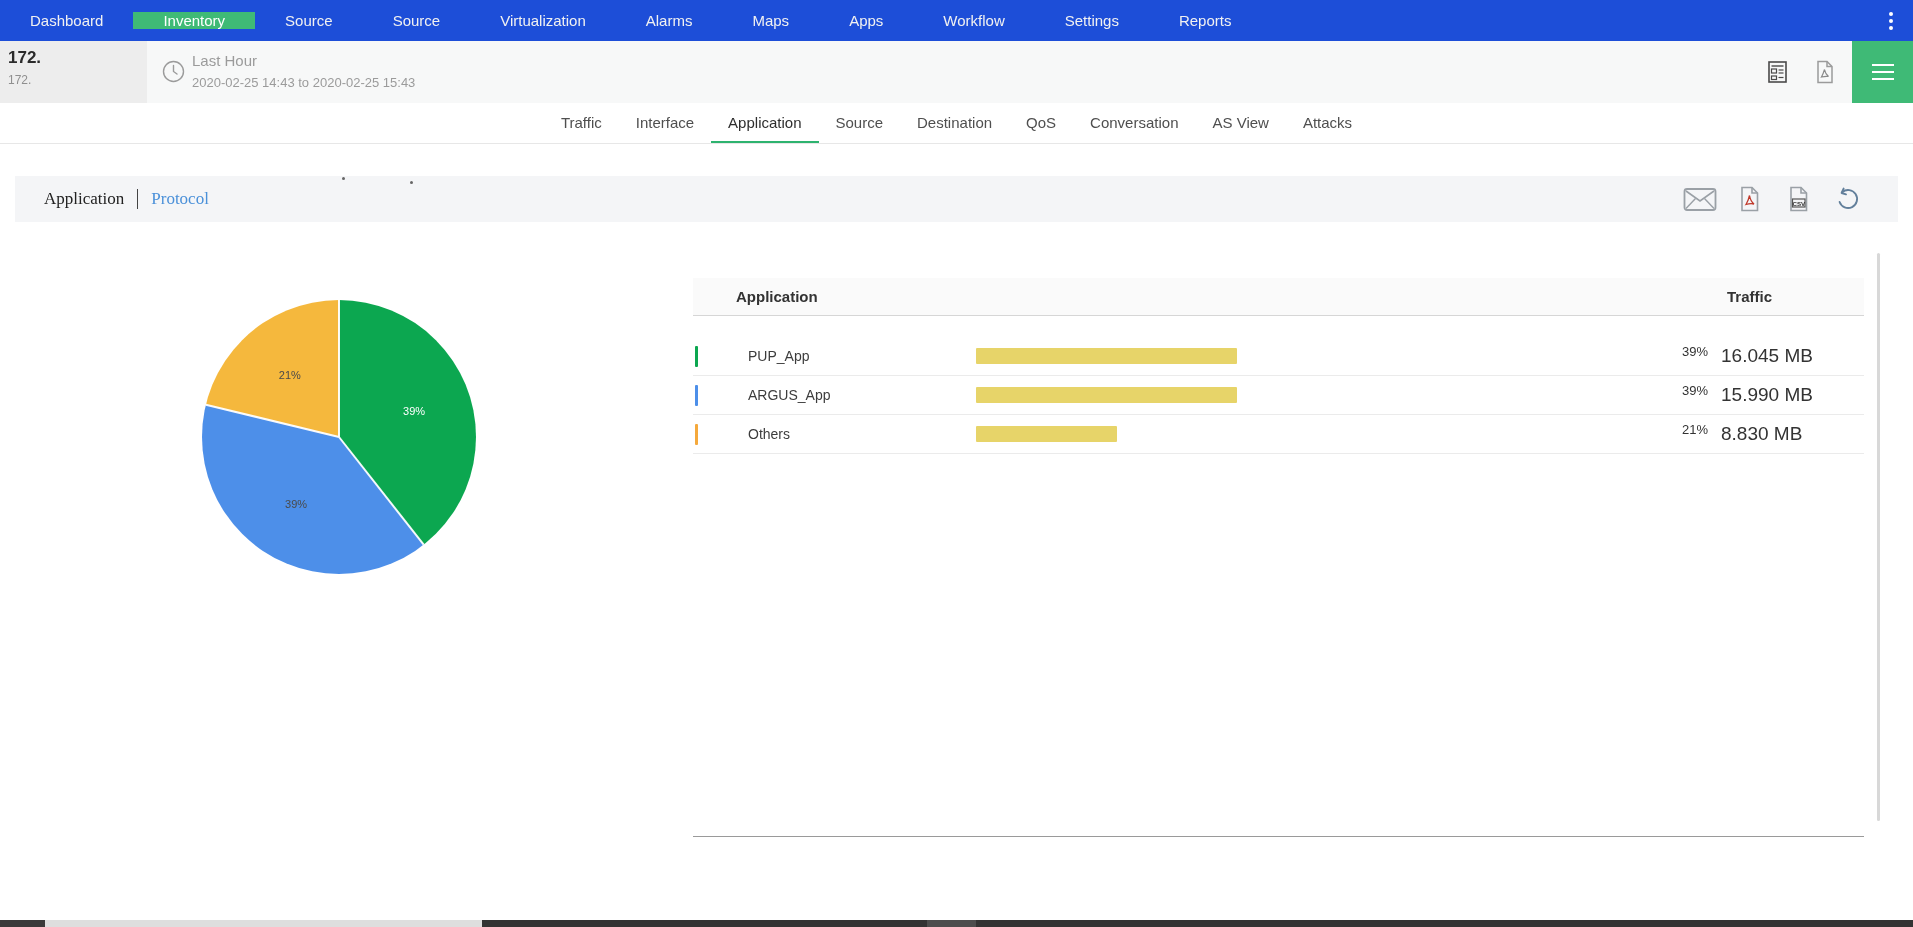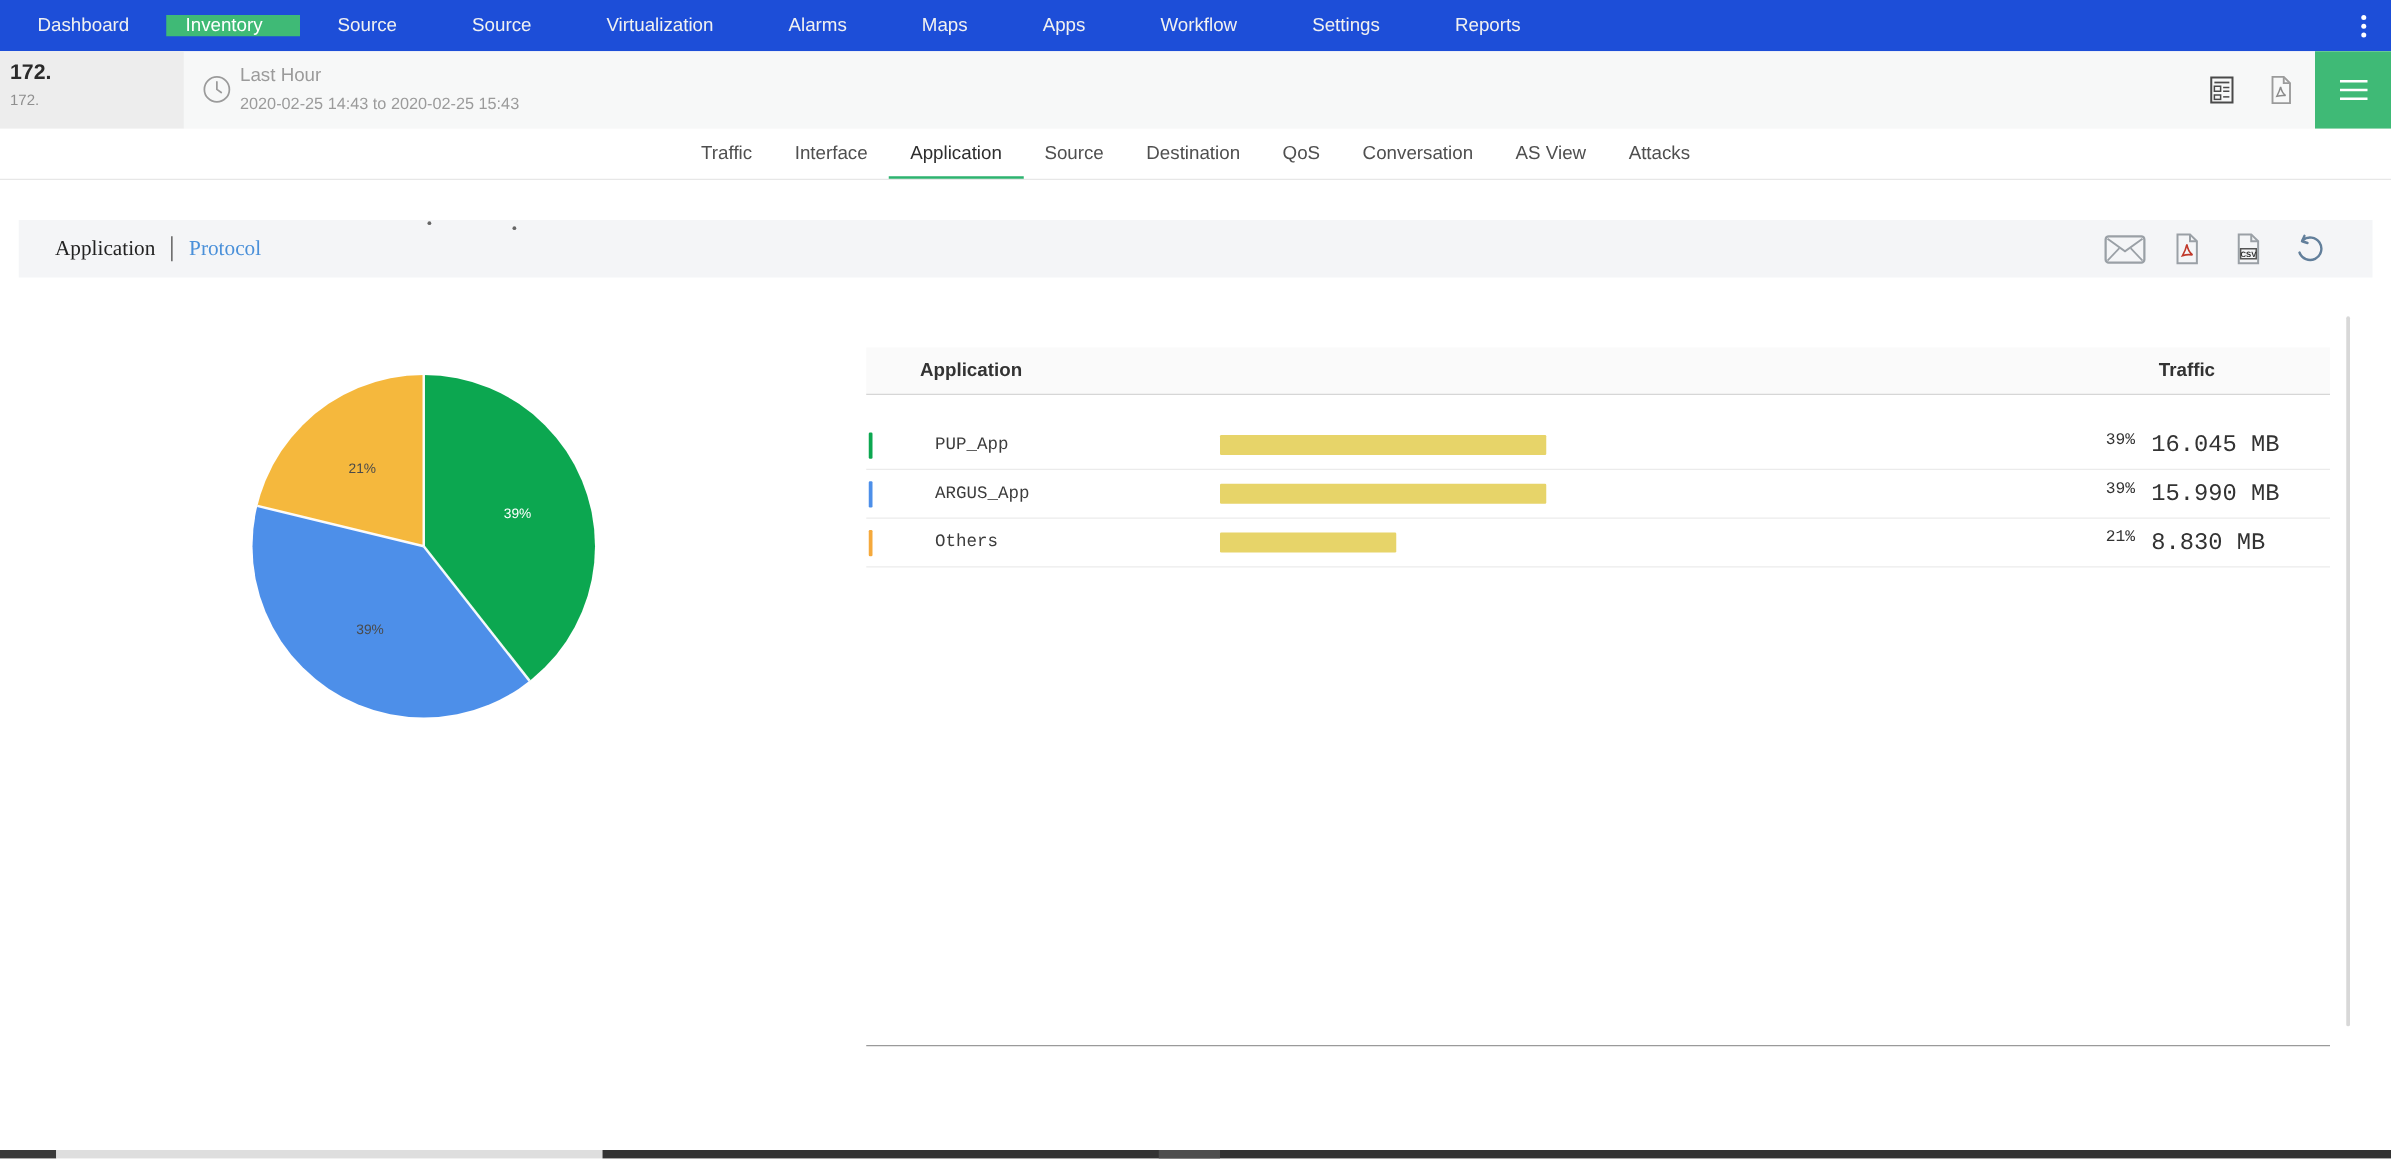--- a/index.html
+++ b/index.html
@@ -3,21 +3,21 @@
 <meta charset="utf-8">
 <style>
   * { margin:0; padding:0; box-sizing:border-box; }
   html,body { background:#ffffff; }
   body { font-family:"Liberation Sans", sans-serif; }
   .app { position:relative; width:1913px; height:927px; background:#fff; overflow:hidden; }
 
   
   .topnav { position:absolute; top:0; left:0; width:1913px; height:41px; background:#1d4ed8; display:flex; align-items:center; }
   .nav-item { color:#f1f1f1; font-size:15px; display:flex; align-items:center; padding:0 30px; cursor:pointer; white-space:nowrap; }
-  .nav-item.active { background:#3fba76; color:#ffffff;padding-left:15px; }
+  .nav-item.active { background:#3fba76; color:#ffffff; }
   .nav-kebab { margin-left:auto; width:44px; display:flex; flex-direction:column; align-items:center; justify-content:center; gap:3px; cursor:pointer; }
   .nav-kebab i { width:4px; height:4px; border-radius:50%; background:#ffffff; }
 
   
   .headerbar { position:absolute; top:41px; left:0; width:1913px; height:62px; background:#f7f8f8; }
   .device-block { position:absolute; left:0; top:0; width:147px; height:62px; background:#ededed; }
   .device-name { position:absolute; left:8px; top:7px; font-size:17px; font-weight:bold; color:#2b2b2b; }
   .device-sub  { position:absolute; left:8px; top:32px; font-size:12px; color:#8f8f8f; }
   .clock-icon { position:absolute; left:162px; top:19px; width:23px; height:23px; }
   .period-label { position:absolute; left:192px; top:11px; font-size:15px; color:#9b9b9b; }
@@ -50,21 +50,21 @@
   .pie-sep { position:absolute; left:136px; top:0; width:2px; height:137px; background:rgba(255,255,255,.95); transform-origin:50% 100%; }
   .pie-label { position:absolute; font-size:11px; transform:translate(-50%,-50%); white-space:nowrap; }
 
   
   .tablewrap { position:absolute; left:693px; top:278px; width:1171px; height:559px; border-bottom:1px solid #9a9a9a; }
   .thead { position:relative; height:38px; background:#fafafa; border-bottom:1px solid #d6d6d6; }
   .th { position:absolute; top:0; line-height:38px; font-size:15px; font-weight:bold; color:#333333; }
   .th-app { left:43px; }
   .th-traffic { left:1034px; }
   .tbody { margin-top:21px; }
-  .trow { position:relative; height:39px; border-bottom:1px solid #ebebeb;font-family:Liberation Mono, monospace; }
+  .trow { position:relative; height:39px; border-bottom:1px solid #ebebeb; }
   .tick { position:absolute; left:2px; top:9px; width:3px; height:21px; border-radius:1px; }
   .rname { position:absolute; left:55px; top:50%; transform:translateY(-50%); font-size:14px; color:#3c3c3c; }
   .rbar { position:absolute; left:283px; top:11px; height:16px; border-radius:1px; }
   .rpct { position:absolute; left:895px; width:120px; top:7px; text-align:right; font-size:13px; color:#333333; }
   .rval { position:absolute; left:1028px; top:50%; transform:translateY(-50%); font-size:19px; color:#333333; }
 
   
   .vscroll { position:absolute; left:1877px; top:253px; width:3px; height:568px; background:#d8d8d8; border-radius:2px; }
   .hscroll { position:absolute; left:0; bottom:0; width:1913px; height:7px; }
   .hs-seg { position:absolute; top:0; height:7px; }

